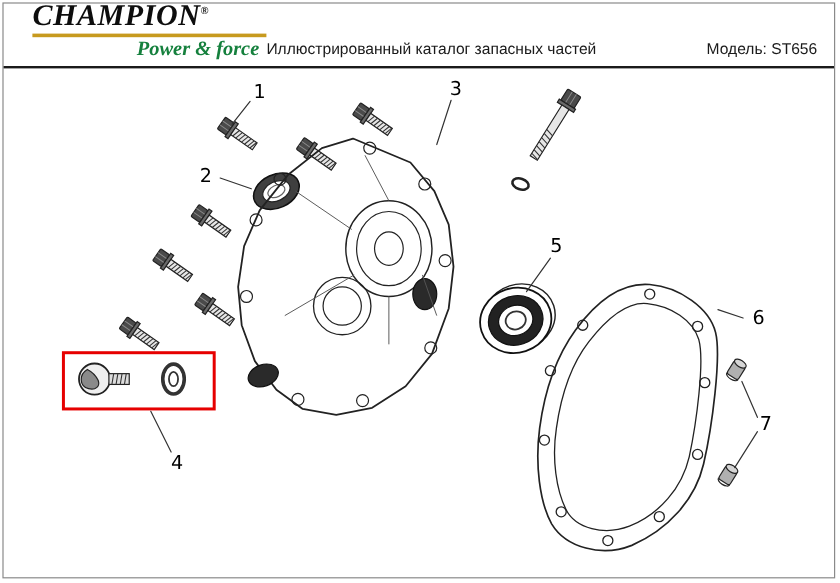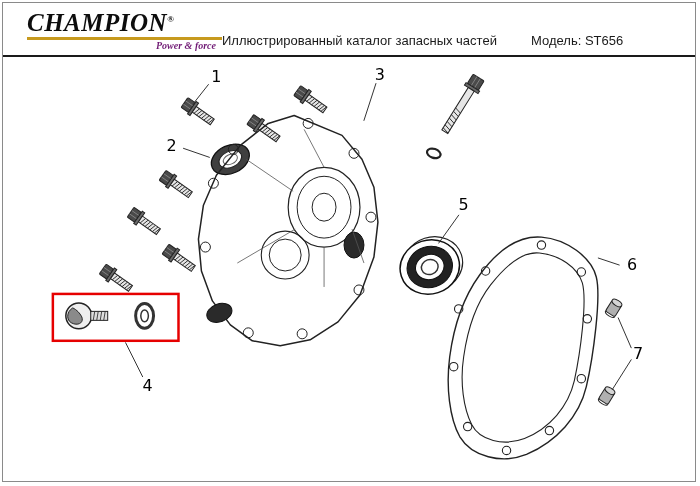--- a/index.html
+++ b/index.html
@@ -2,23 +2,23 @@
 <html><head>
 <meta charset="utf-8">
 <style>
   html,body { margin:0; padding:0; background:#ffffff; }
   body { width:700px; height:486px; position:relative; font-family:"Liberation Sans", sans-serif; }
   .page { position:absolute; left:2px; top:2px; width:694px; height:480px; border:1px solid #8a8a8a; background:#fff; box-sizing:border-box; }
   .header { display:flex; align-items:flex-end; height:54px; border-bottom:2px solid #1a1a1a; padding:4px 14px 4px 24px; box-sizing:border-box; }
   .logo { width:195px; }
   .brand { font-family:"Liberation Serif", serif; font-style:italic; font-weight:bold; font-size:25px; letter-spacing:0.5px; color:#0d0d0d; line-height:1; white-space:nowrap; }
   .reg { font-size:9px; vertical-align:super; font-style:normal; }
-  .tagline { font-family:"Liberation Serif", serif; font-style:italic; font-weight:bold; font-size:10px; color:#701a75; text-align:right; border-top:3px solid #c79a1e; margin-top:2px; line-height:1.15; padding-right:6px; }
+  .tagline { font-family:"Liberation Serif", serif; font-style:italic; font-weight:bold; font-size:17px; color:#15803d; text-align:right; border-top:3px solid #c79a1e; margin-top:2px; line-height:1.15; padding-right:6px; }
   .title { flex:1; text-align:left; font-size:13px; color:#1a1a1a; padding-bottom:3px; }
-  .model { width:150px; text-align:left; font-size:13px; color:#1a1a1a; padding-bottom:3px; }
+  .model { width:150px; text-align:right; font-size:13px; color:#1a1a1a; padding-bottom:3px; }
   .diagram { position:relative; width:100%; height:424px; overflow:hidden; }
   svg text.callout { font-family:"DejaVu Sans", sans-serif; font-size:16px; fill:#000; }
 </style>
 </head>
 <body>
 
 <div class="page">
 
   <div class="header">
     <div class="logo">

